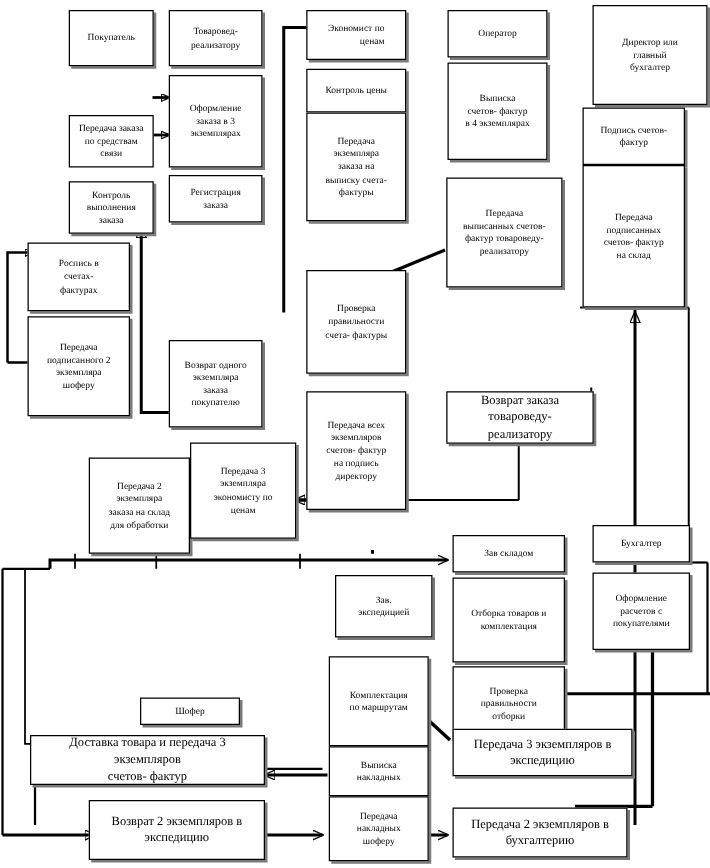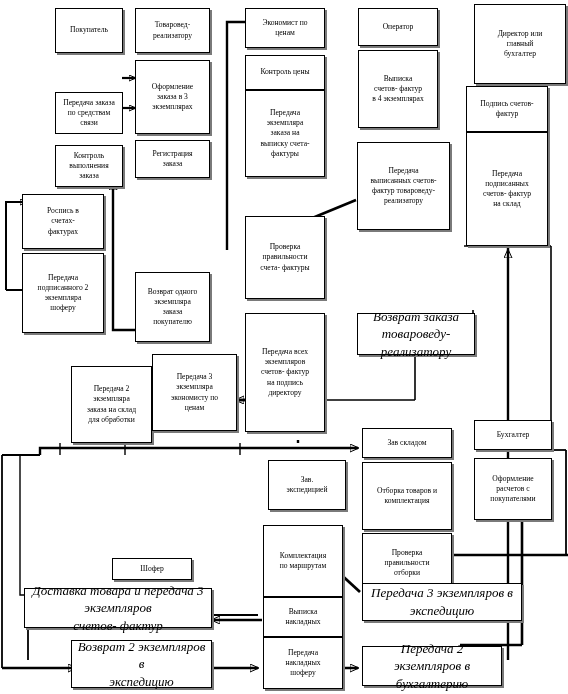--- a/index.html
+++ b/index.html
@@ -15,21 +15,21 @@
     justify-content:center;
     text-align:center;
     font-family:"Liberation Serif", serif;
     font-size:7.6px;
     line-height:1.35;
     color:#000000;
     padding:2px 3px;
     white-space:pre-line;
   }
   .node.shadow{box-shadow:2px 2px 0 0 #7a7a7a;}
-  .node.wide{font-size:13px;font-style:italic;}
+  .node.wide{font-size:10px;}
   svg#wires{position:absolute;left:0;top:0;width:568px;height:694px;pointer-events:none;}
   svg#wires line, svg#wires path, svg#wires polyline{stroke:#000000;fill:none;}
 </style>
 </head>
 <body>
 
 <div id="canvas">
 
   <svg id="wires" viewBox="0 0 568 694">
     <defs>
@@ -120,32 +120,32 @@
   <div class="node shadow" style="left:135px;top:60px;width:75px;height:74px;">Оформление
 заказа в 3
 экземплярах</div>
   <div class="node shadow" style="left:135px;top:140px;width:75px;height:38px;">Регистрация
 заказа</div>
   <div class="node shadow" style="left:135px;top:272px;width:75px;height:70px;">Возврат одного
 экземпляра
 заказа
 покупателю</div>
 
-  <div class="node shadow" style="left:245px;top:8px;width:80px;height:40px;">Экономист по
+  <div class="node shadow" style="left:245px;top:8px;width:80px;height:40px;text-align:right;">Экономист по
 ценам</div>
   <div class="node shadow" style="left:245px;top:55px;width:80px;height:35px;">Контроль цены</div>
   <div class="node shadow" style="left:245px;top:90px;width:80px;height:87px;">Передача
 экземпляра
 заказа на
 выписку счета-
 фактуры</div>
   <div class="node shadow" style="left:245px;top:216px;width:80px;height:83px;">Проверка
 правильности
 счета- фактуры</div>
-  <div class="node shadow" style="left:245px;top:313px;width:80px;height:119px;">Передача всех
+  <div class="node shadow" style="left:245px;top:313px;width:80px;height:95px;">Передача всех
 экземпляров
 счетов- фактур
 на подпись
 директору</div>
 
   <div class="node shadow" style="left:358px;top:8px;width:80px;height:38px;">Оператор</div>
   <div class="node shadow" style="left:358px;top:50px;width:80px;height:78px;">Выписка
 счетов- фактур
 в 4 экземплярах</div>
   <div class="node shadow" style="left:357px;top:142px;width:93px;height:88px;">Передача
@@ -174,21 +174,21 @@
 экономисту по
 ценам</div>
 
 
   <div class="node shadow" style="left:362px;top:428px;width:90px;height:30px;">Зав складом</div>
   <div class="node shadow" style="left:362px;top:462px;width:90px;height:68px;">Отборка товаров и
 комплектация</div>
   <div class="node shadow" style="left:362px;top:533px;width:90px;height:60px;">Проверка
 правильности
 отборки</div>
-  <div class="node shadow wide" style="left:362px;top:583px;width:160px;height:38px;">Передача 3 экземпляров в
+  <div class="node shadow wide" style="left:362px;top:583px;width:144px;height:38px;">Передача 3 экземпляров в
 экспедицию</div>
   <div class="node shadow wide" style="left:362px;top:646px;width:140px;height:40px;">Передача 2 экземпляров в
 бухгалтерию</div>
 
   <div class="node shadow" style="left:474px;top:420px;width:78px;height:30px;">Бухгалтер</div>
   <div class="node shadow" style="left:474px;top:458px;width:78px;height:62px;">Оформление
 расчетов с
 покупателями</div>
 
   <div class="node shadow" style="left:268px;top:460px;width:78px;height:50px;">Зав.

